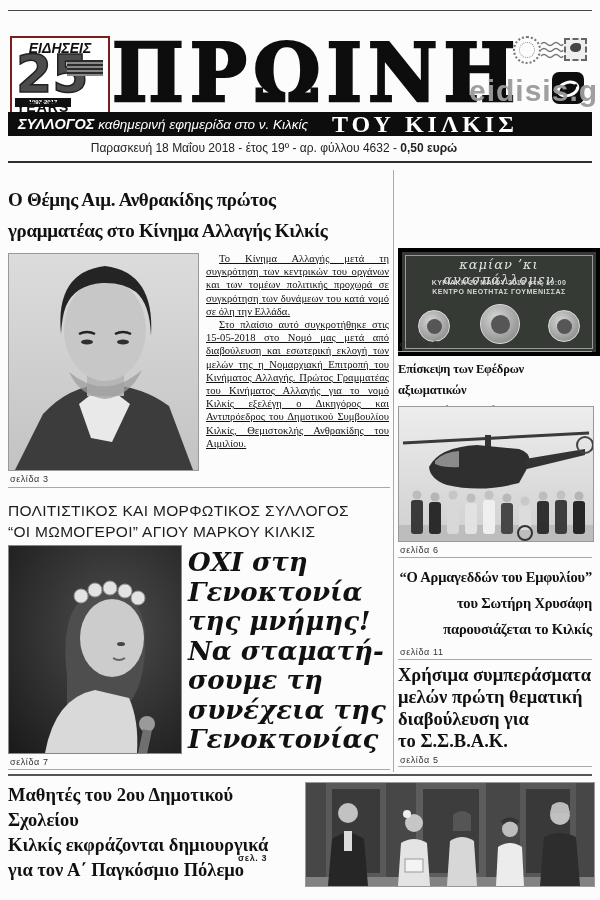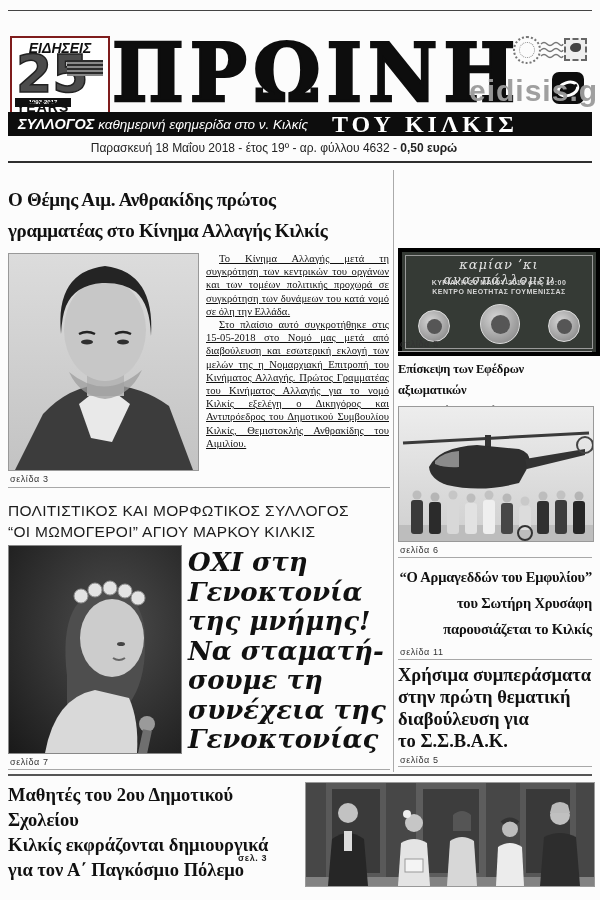--- a/index.html
+++ b/index.html
@@ -319,19 +319,19 @@
   <div class="pageref" style="left:400px;top:545px;">σελίδα 6</div>
   <div class="rule" style="left:398px;top:557px;width:194px;"></div>
 
   <div class="h-r pre" style="top:564px;font-size:14.5px;line-height:26px;font-weight:600;letter-spacing:-.2px;text-align:right;">“Ο Αρμαγεδδών του Εμφυλίου”
 του Σωτήρη Χρυσάφη
 παρουσιάζεται το Κιλκίς</div>
   <div class="pageref" style="left:400px;top:647px;">σελίδα 11</div>
   <div class="rule" style="left:398px;top:659px;width:194px;"></div>
 
   <div class="h-r pre" style="top:664px;font-size:18.5px;line-height:22px;">Χρήσιμα συμπεράσματα
-στην πρώτη θεματική
+μελών πρώτη θεματική
 διαβούλευση για
 το Σ.Σ.Β.Α.Κ.</div>
   <div class="pageref" style="left:400px;top:755px;">σελίδα 5</div>
   <div class="rule" style="left:398px;top:766px;width:194px;"></div>
 
 </div>
 
 </body></html>

